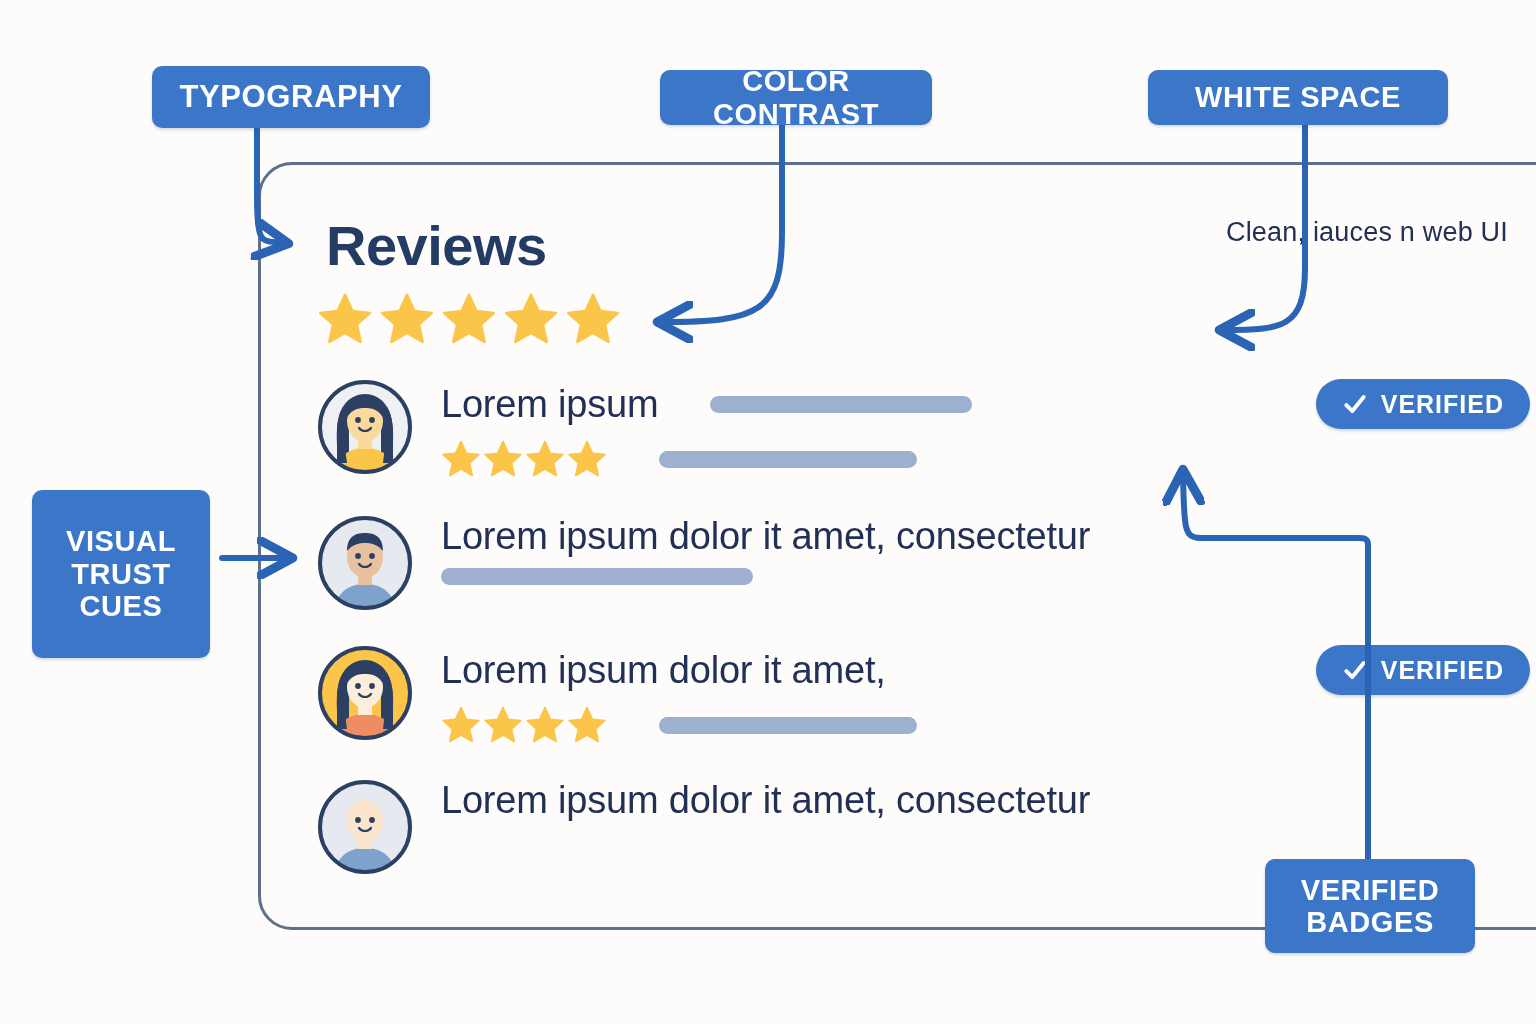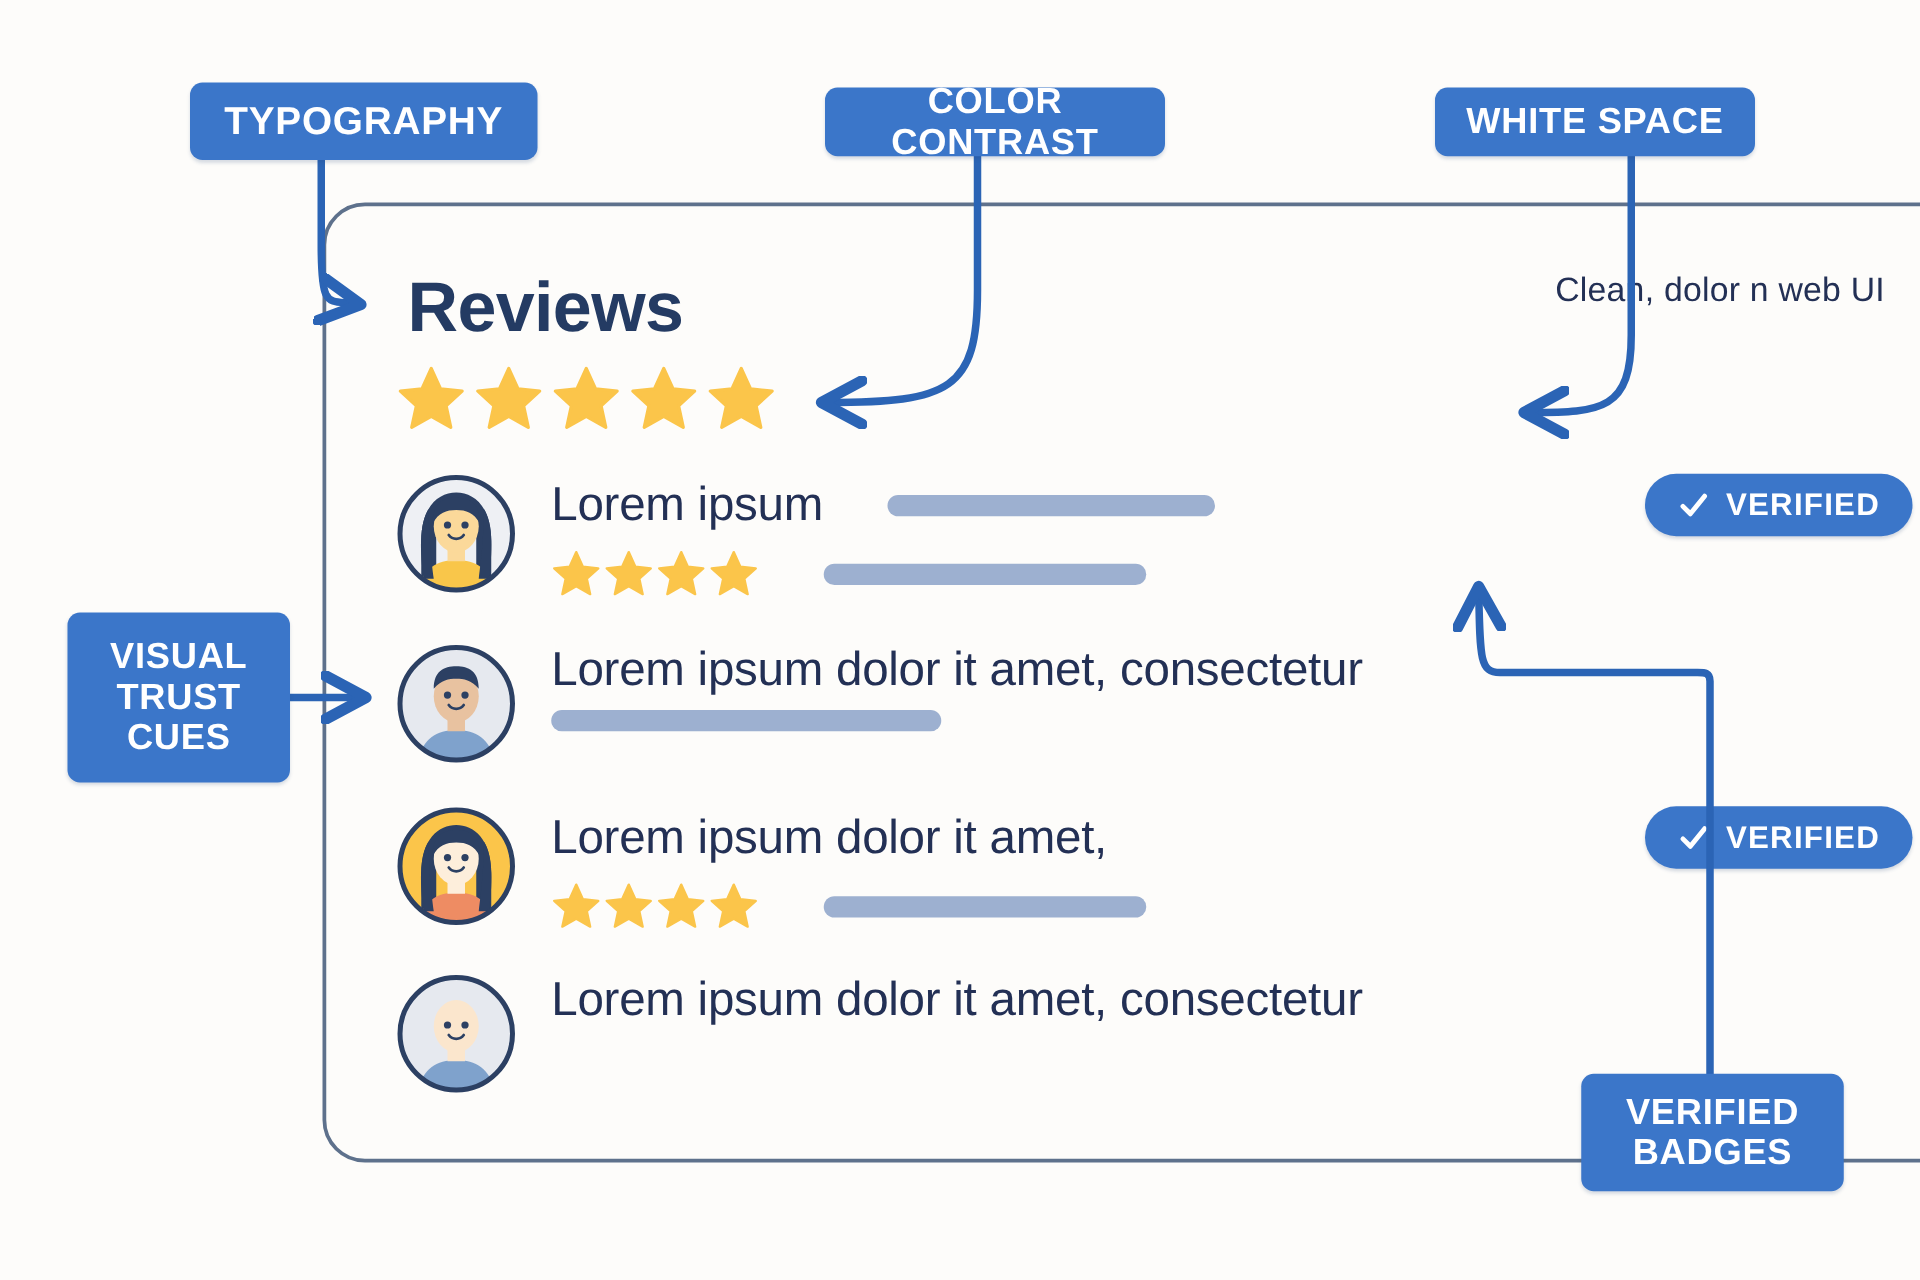--- a/index.html
+++ b/index.html
@@ -38,22 +38,22 @@
     align-items: center;
     justify-content: center;
     box-shadow: 0 2px 3px rgba(40,70,120,0.18);
     z-index: 6;
     line-height: 1.12;
     white-space: pre-line;
   }
 
   #anno-typography { left: 118px;  top: 66px;  width: 278px; height: 62px;  font-size: 31px; margin-left: 34px; }
   #anno-contrast   { left: 660px;  top: 70px;  width: 272px; height: 55px;  font-size: 29px; }
-  #anno-whitespace { left: 1148px; top: 70px;  width: 256px; height: 55px;  font-size: 29px; }
-  #anno-trust      { left: 54px;   top: 490px; width: 178px; height: 136px; font-size: 29px; flex-direction: column; }
+  #anno-whitespace { left: 1148px; top: 70px;  width: 300px; height: 55px;  font-size: 29px; }
+  #anno-trust      { left: 32px;   top: 490px; width: 178px; height: 168px; font-size: 29px; flex-direction: column; }
   #anno-badges     { left: 1265px; top: 859px; width: 210px; height: 94px;  font-size: 29px; flex-direction: column; }
 
   
   #card {
     position: absolute;
     left: 258px;
     top: 162px;
     width: 1315px;
     height: 768px;
     border: 3px solid #5e718c;
@@ -159,21 +159,21 @@
   .badge-verified .tick { display: block; width: 26px; height: 26px; }
 </style>
 </head>
 <body>
 
 <div id="stage">
 
   <div id="card">
 
     <div id="card-title">Reviews</div>
-    <div id="card-subtitle">Clean, dolor n web UI</div>
+    <div id="card-subtitle">Clean, iauces n web UI</div>
 
     <div id="header-stars">
         <svg width="56" height="56" viewBox="0 0 24 24">
           <path d="M12 1.6 L15.2 8.6 L22.6 9.4 L17.1 14.4 L18.7 21.8 L12 18 L5.3 21.8 L6.9 14.4 L1.4 9.4 L8.8 8.6 Z" fill="#fbc54a" stroke-linejoin="round" stroke="#fbc54a" stroke-width="1.1"></path>
         </svg>
         <svg width="56" height="56" viewBox="0 0 24 24">
           <path d="M12 1.6 L15.2 8.6 L22.6 9.4 L17.1 14.4 L18.7 21.8 L12 18 L5.3 21.8 L6.9 14.4 L1.4 9.4 L8.8 8.6 Z" fill="#fbc54a" stroke-linejoin="round" stroke="#fbc54a" stroke-width="1.1"></path>
         </svg>
         <svg width="56" height="56" viewBox="0 0 24 24">
           <path d="M12 1.6 L15.2 8.6 L22.6 9.4 L17.1 14.4 L18.7 21.8 L12 18 L5.3 21.8 L6.9 14.4 L1.4 9.4 L8.8 8.6 Z" fill="#fbc54a" stroke-linejoin="round" stroke="#fbc54a" stroke-width="1.1"></path>

